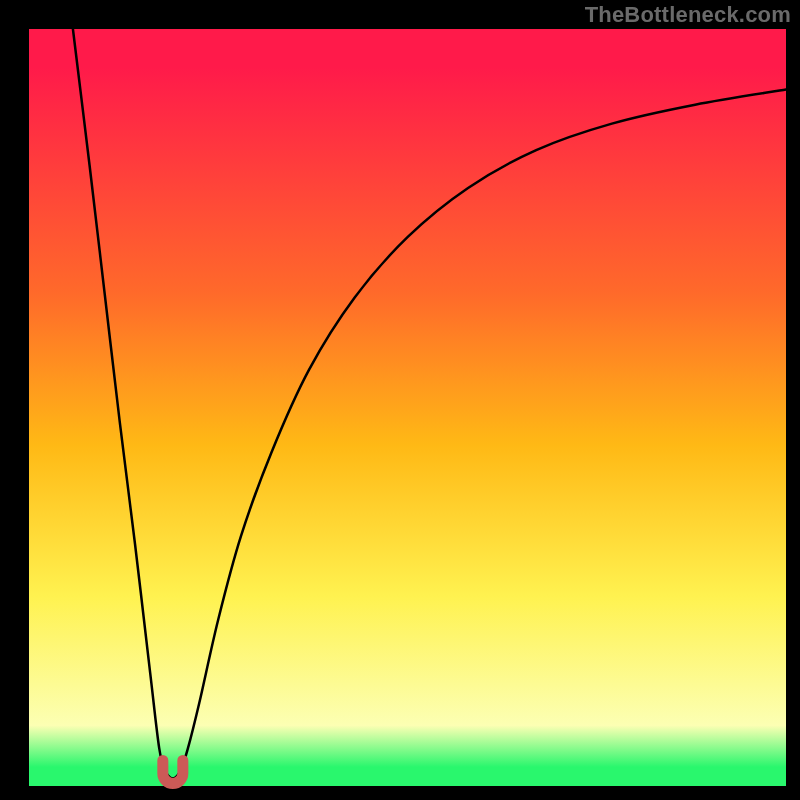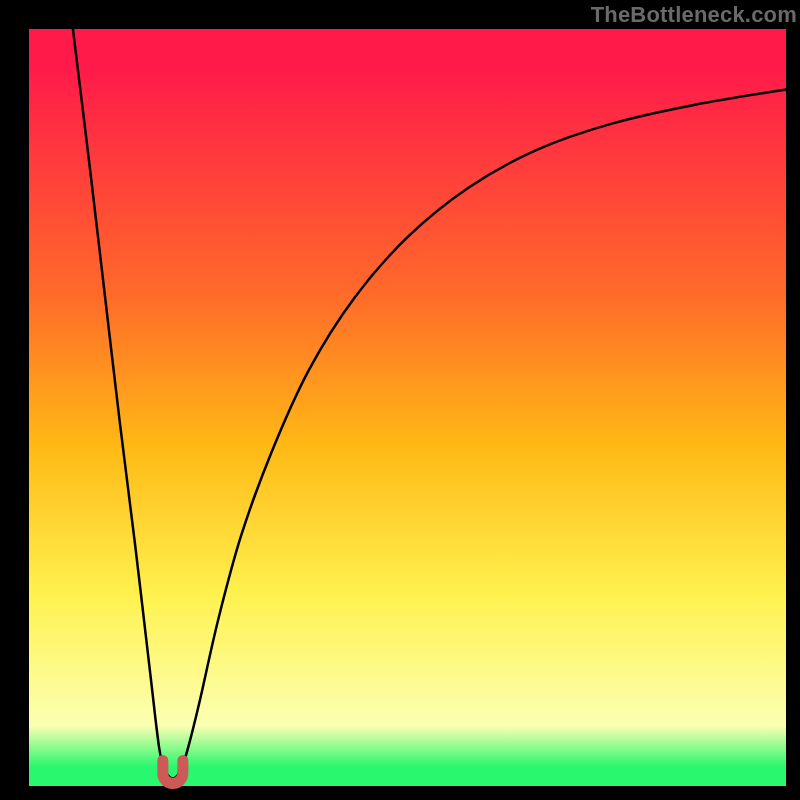--- a/index.html
+++ b/index.html
@@ -30,21 +30,21 @@
       var(--c-mid2) 55%,
       var(--c-mid3) 75%,
       var(--c-mid4) 92%,
       var(--c-bot) 97.5%,
       var(--c-bot) 100%
     );
   }
   .watermark {
     position: absolute;
     top: 2px;
-    right: 3px;
+    right: 9px;
     font-size: 22px;
     font-weight: 600;
     color: #6a6a6a;
     letter-spacing: 0.2px;
     user-select: none;
   }
   svg.curves {
     position: absolute;
     left: 0;
     top: 0;

